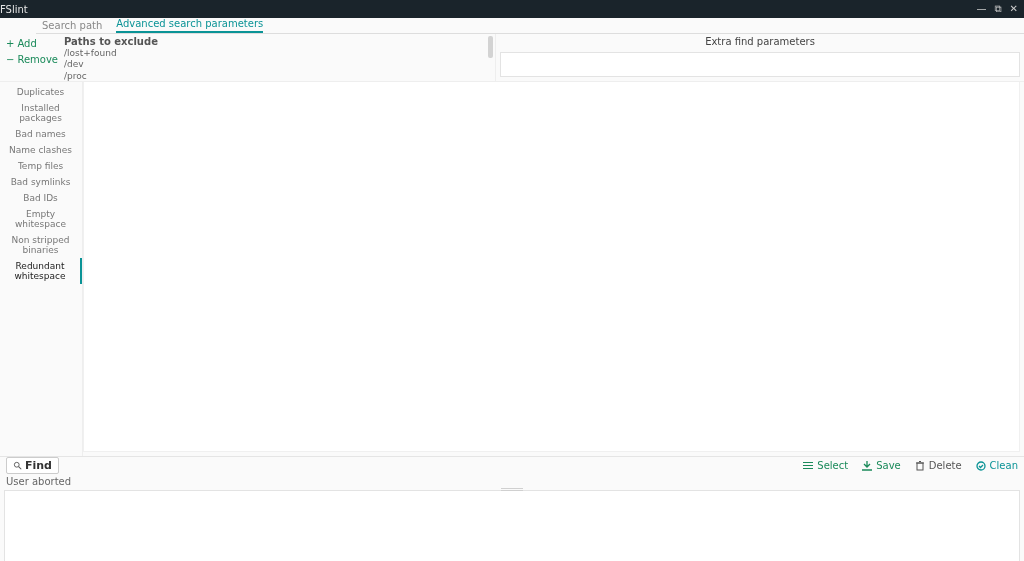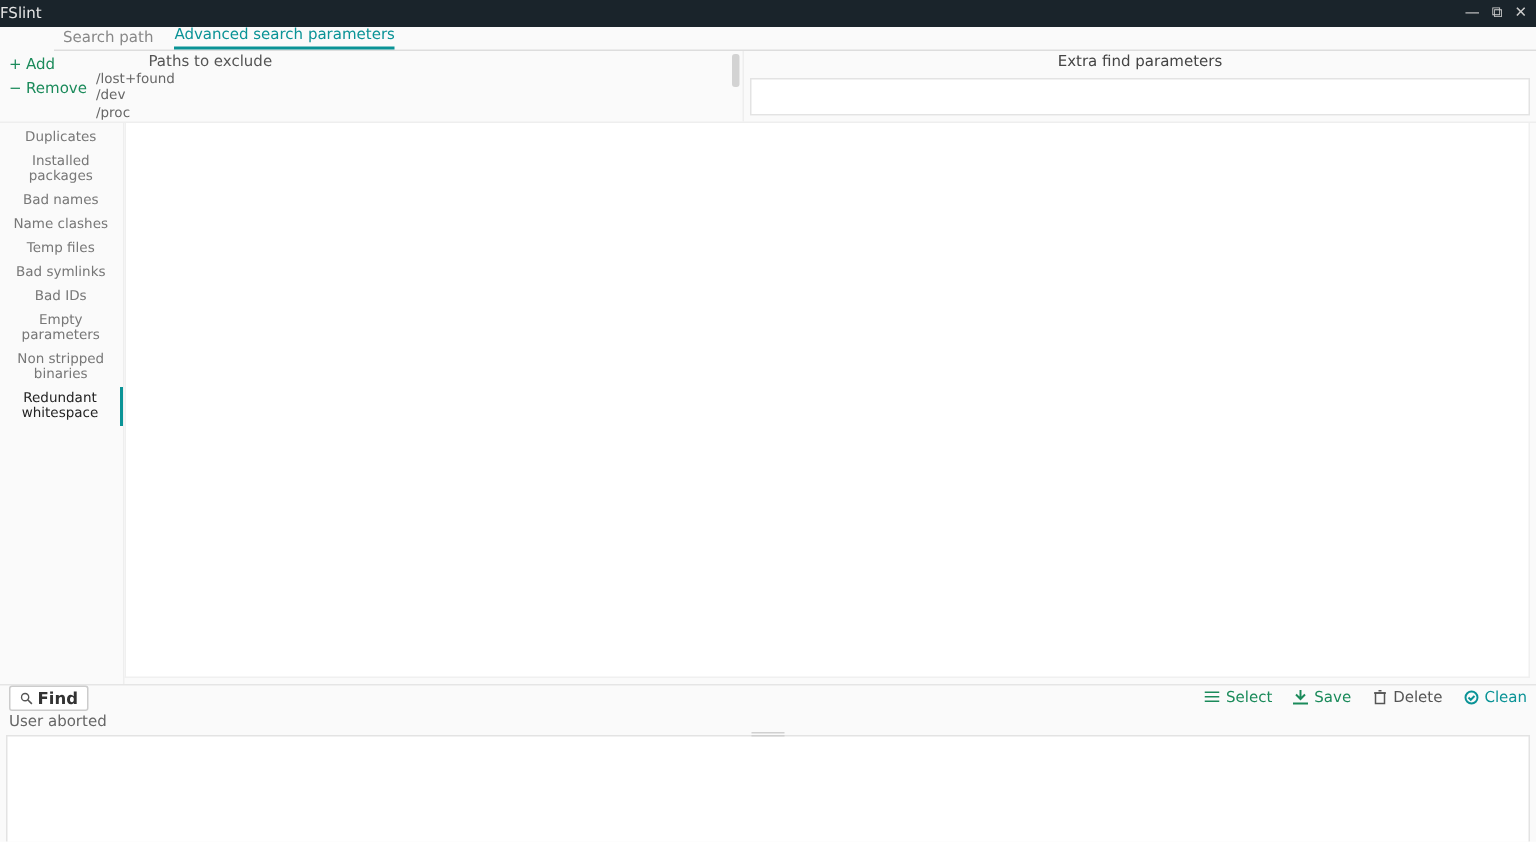--- a/index.html
+++ b/index.html
@@ -13,21 +13,21 @@
 .tabs { height: 16px; display: flex; align-items: flex-end; padding: 0 6px; border-bottom: 1px solid #ddd; gap: 14px; margin-left: 36px; }
 .tab { font-size: 10px; color: #888; padding-bottom: 2px; cursor: pointer; }
 .tab.active { color: #0a9396; border-bottom: 2px solid #0a9396; }
 
 .params-row { display: flex; height: 48px; border-bottom: 1px solid #eee; }
 .add-remove-col { width: 58px; padding: 4px 6px; display: flex; flex-direction: column; gap: 5px; }
 .add-remove-btn { font-size: 10px; cursor: pointer; display: flex; align-items: center; gap: 3px; }
 .add-remove-btn.add { color: #1a8a5a; }
 .add-remove-btn.remove { color: #1a8a5a; }
 .paths-col { flex: 0 0 438px; padding: 2px 6px; border-right: 1px solid #eee; position: relative; }
-.paths-title { font-weight: 400; font-size: 10px; color: #555; margin-left: 35px; }
+.paths-title { font-weight: 700; font-size: 10px; color: #555; }
 .paths-list { font-size: 9px; color: #666; line-height: 1.25; margin-top: 1px; }
 .scroll-knob { position:absolute; right:2px; top:2px; width:5px; height:22px; background:#d3d3d3; border-radius:2px; }
 .extra-col { flex: 1; display: flex; flex-direction: column; }
 .extra-title { text-align: center; font-size: 10px; color: #444; height: 16px; line-height: 16px; }
 .extra-input { flex: 1; margin: 2px 4px 4px 4px; border: 1px solid #e3e3e3; background: #fff; }
 
 .main-row { display: flex; height: 374px; }
 .sidebar { width: 82px; display: flex; flex-direction: column; padding-top: 2px; }
 .sidebar-item { font-size: 9px; color: #777; text-align: center; padding: 3px 2px; cursor: pointer; border-right: 1px solid transparent; }
 .sidebar-item.selected { color: #222; border-right: 2px solid #0a9396; }
@@ -42,21 +42,21 @@
 .tinyicon::before { content: ""; position: absolute; left: 1px; right: 1px; top: 3px; height: 1px; background: #888; }
 .tinyicon::after { content: ""; position: absolute; left: 1px; right: 1px; bottom: 2px; height: 1px; background: #888; }
 .spinner-input { width: 16px; border: none; background: transparent; font-size: 10px; text-align: right; color: #555; }
 .spinner-arrows { display: flex; flex-direction: column; line-height: 5px; font-size: 7px; color: #666; cursor: pointer; margin-left: 2px; }
 
 .table-head { height: 18px; display: flex; align-items: center; border-bottom: 1px solid #e2e2e2; background: #fdfdfd; font-size: 10px; font-weight: 600; color: #555; }
 .table-head .col { padding: 0 8px; border-right: 1px solid #eaeaea; height: 100%; display: flex; align-items: center; }
 .table-body { flex: 1; background: #fff; border: 1px solid #f0f0f0; border-top: none; margin-right: 4px; margin-bottom: 4px; }
 
 .bottom-toolbar { height: 18px; display: flex; align-items: center; padding: 0 6px; border-top: 1px solid #e5e5e5; gap: 14px; }
-.tb-btn { display: flex; align-items: flex-start; gap: 4px; font-size: 10px; cursor: pointer; }
+.tb-btn { display: flex; align-items: flex-end; gap: 4px; font-size: 10px; cursor: pointer; }
 .tb-btn .icon { width: 10px; height: 10px; display: inline-block; }
 .find-btn { border: 1px solid #ccc; border-radius: 2px; padding: 1px 6px; background: #fff; display: flex; align-items: center; gap: 3px; }
 .find-btn .mag { width: 9px; height: 9px; }
 .spacer { flex: 1; }
 .select-color{ color:#1a8a5a; } .save-color{ color:#1a8a5a; } .delete-color{ color:#555; } .clean-color{ color:#0a9396; }
 
 .status-row { height: 14px; padding: 0 6px; font-size: 10px; color: #666; display: flex; align-items: center; }
 .log-area { height: 73px; margin: 2px 4px 4px 4px; border: 1px solid #e3e3e3; background: #fff; position: relative; }
 .log-handle { position:absolute; top:-3px; left:50%; transform:translateX(-50%); width:22px; height:3px; border-top:1px solid #d0d0d0; border-bottom:1px solid #d0d0d0; }
 </style>
@@ -105,21 +105,21 @@
 
 <div class="main-row">
   <div class="sidebar">
     <div class="sidebar-item">Duplicates</div>
     <div class="sidebar-item">Installed packages</div>
     <div class="sidebar-item">Bad names</div>
     <div class="sidebar-item">Name clashes</div>
     <div class="sidebar-item">Temp files</div>
     <div class="sidebar-item">Bad symlinks</div>
     <div class="sidebar-item">Bad IDs</div>
-    <div class="sidebar-item">Empty parameters</div>
+    <div class="sidebar-item">Empty whitespace</div>
     <div class="sidebar-item">Non stripped binaries</div>
     <div class="sidebar-item selected">Redundant whitespace</div>
   </div>
 
   <div class="content">
 
     <div class="table-body"></div>
   </div>
 </div>
 

